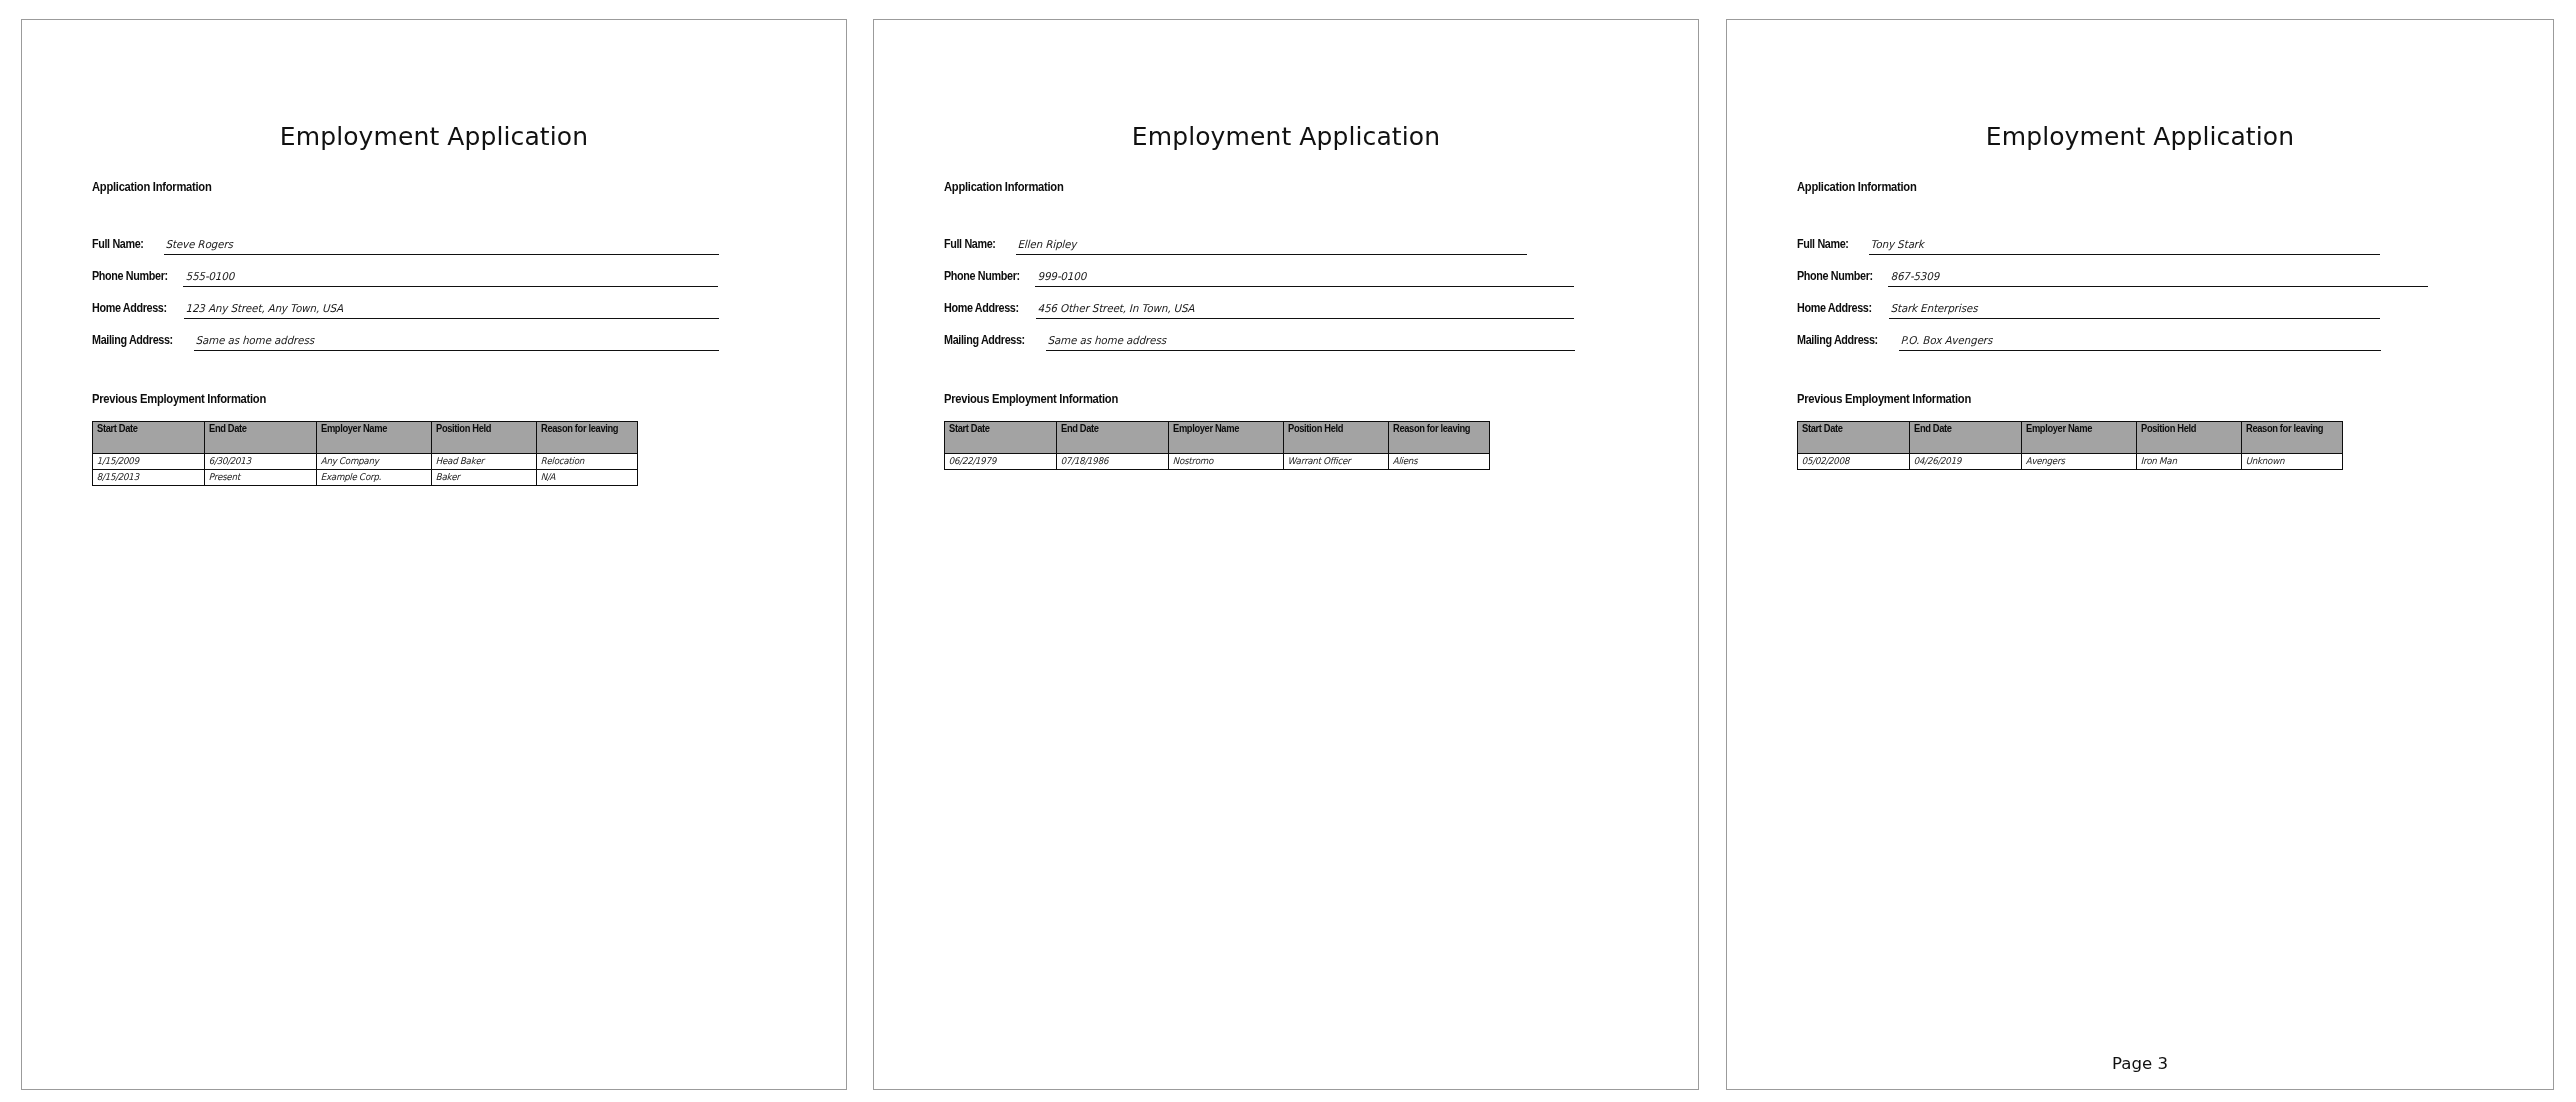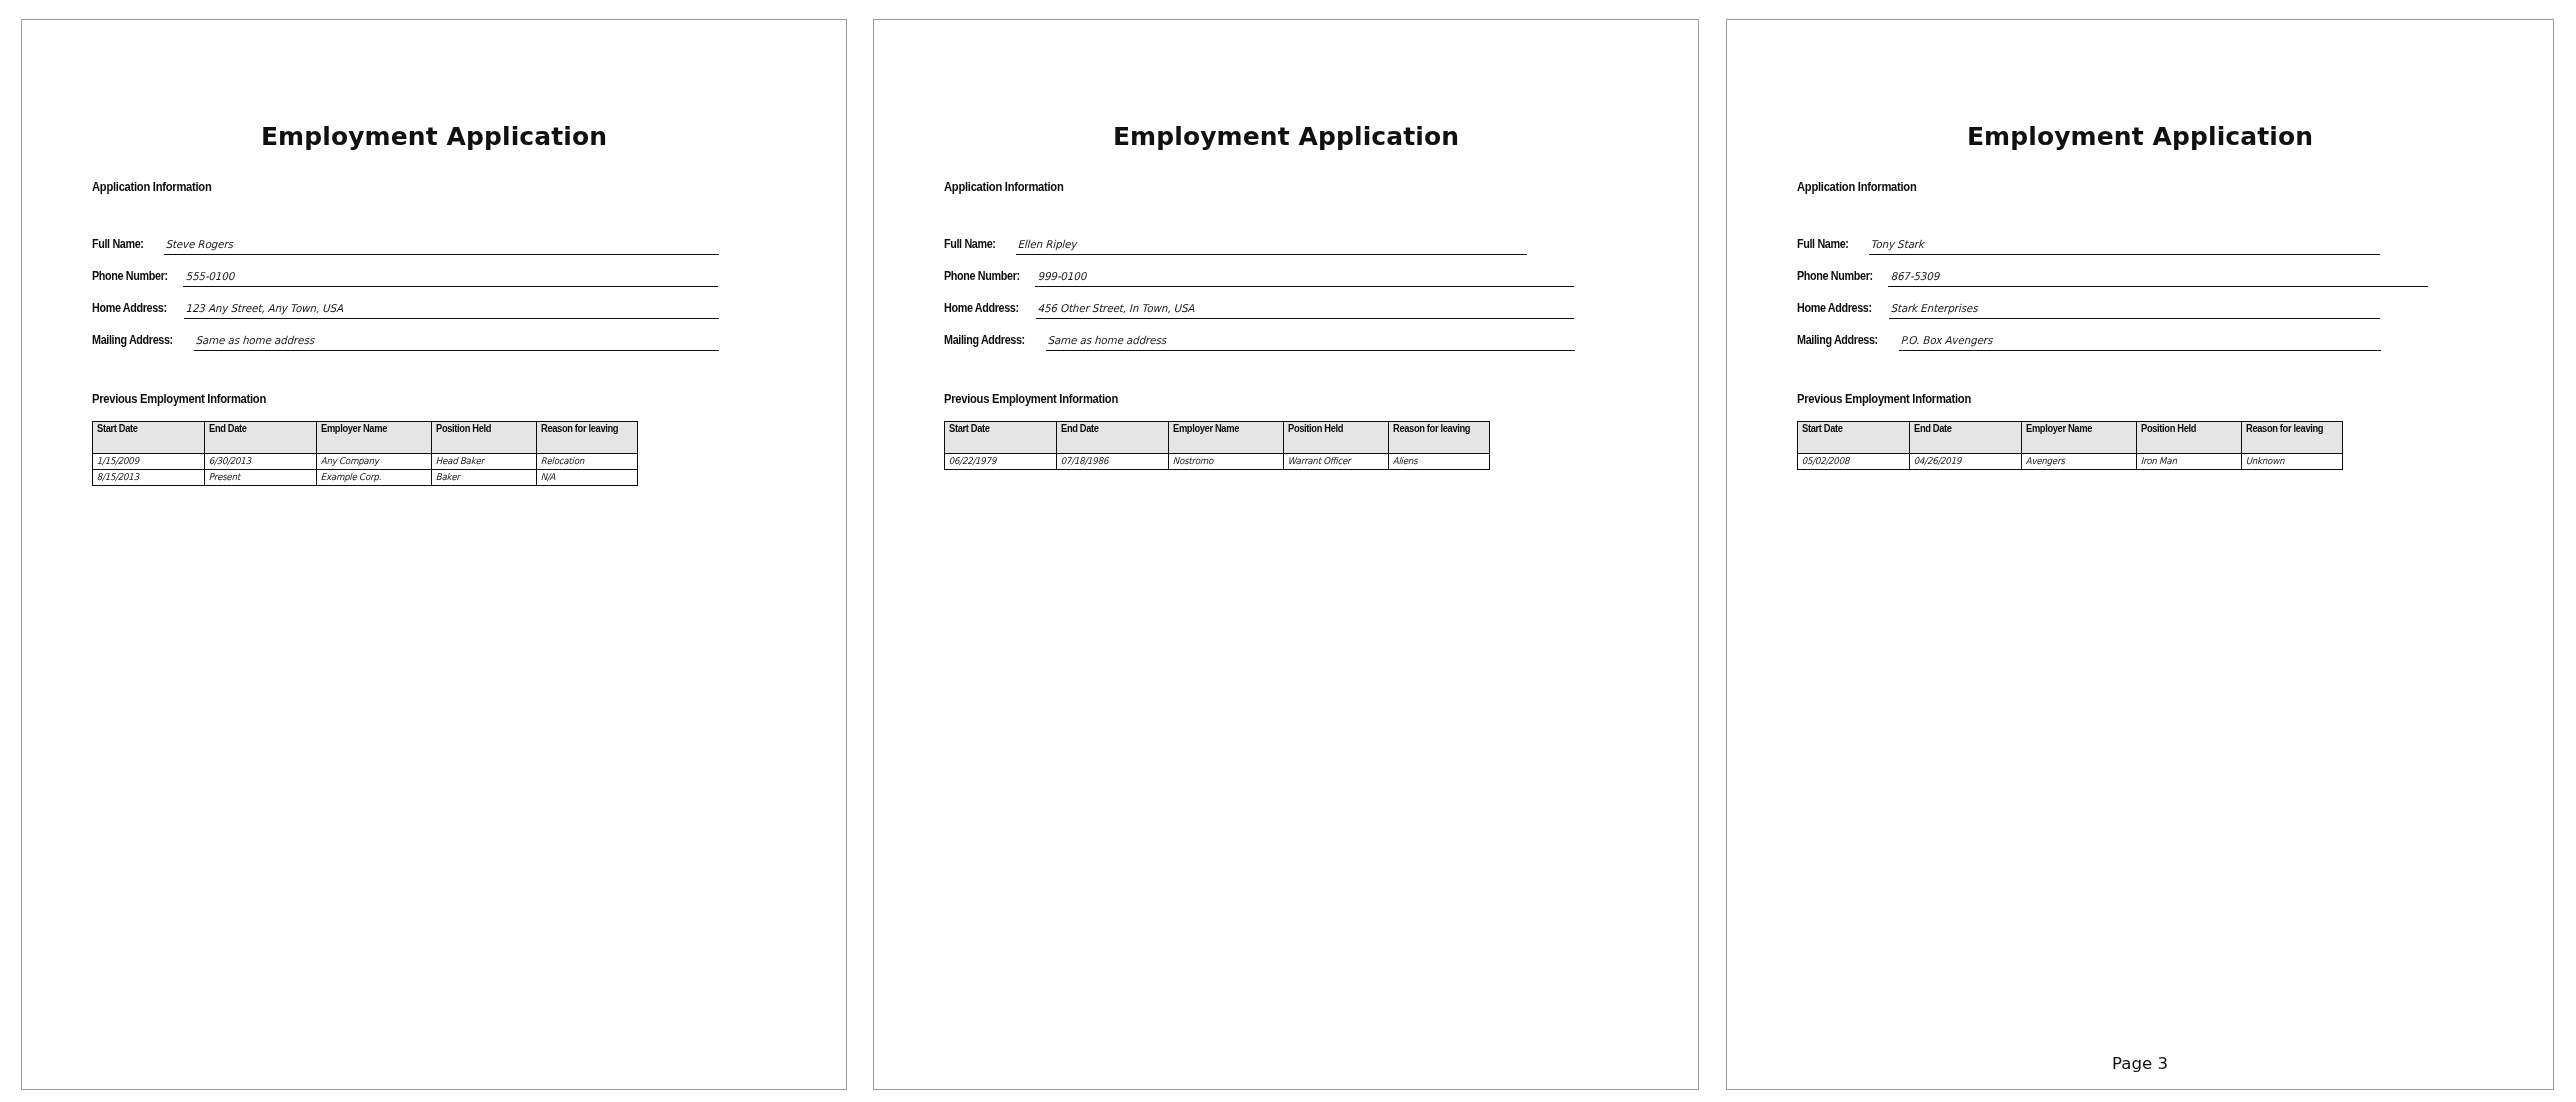--- a/index.html
+++ b/index.html
@@ -31,21 +31,21 @@
   #page-3 { left: 1726px; top: 19px; width: 828px; height: 1071px; }
 
   
   .doc-title {
     position: absolute;
     left: 0; right: 0;
     top: 102px;
     text-align: center;
     font-family: "DejaVu Sans", sans-serif;
     font-size: 25px;
-    font-weight: 700;
+    font-weight: 400;
     letter-spacing: 0.1px;
     color: #111111;
     white-space: nowrap;
   }
 
   .section-heading {
     position: absolute;
     left: 70px;
     font-family: "Liberation Sans", sans-serif;
     font-weight: 700;
@@ -116,21 +116,21 @@
   }
   table.emp-table th,
   table.emp-table td {
     border: 1.2px solid #0d0d0d;
     text-align: left;
     vertical-align: top;
     padding: 1.4px 2.9px 1.4px 3.6px;
     overflow: hidden;
   }
   table.emp-table th {
-    background: #e5e5e5;
+    background: #a3a3a3;
     height: 32px;
     font-family: "Liberation Sans", sans-serif;
     font-weight: 700;
     font-size: 10.4px;
     letter-spacing: -0.4px;
     line-height: 11.5px;
     color: #0d0d0d;
   }
   table.emp-table th span {
     display: inline-block;

